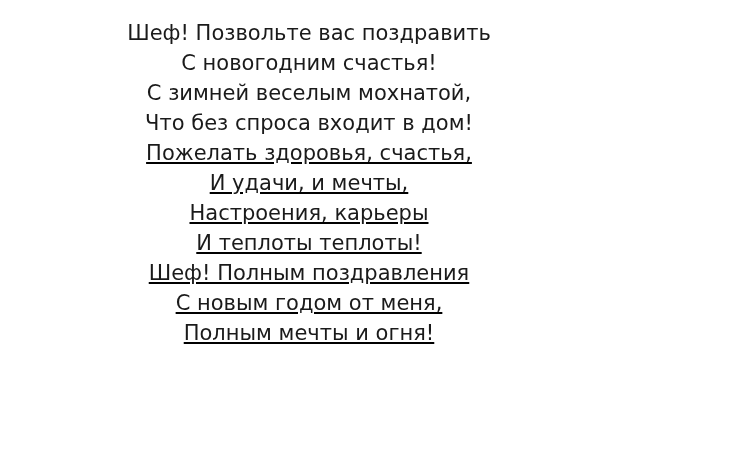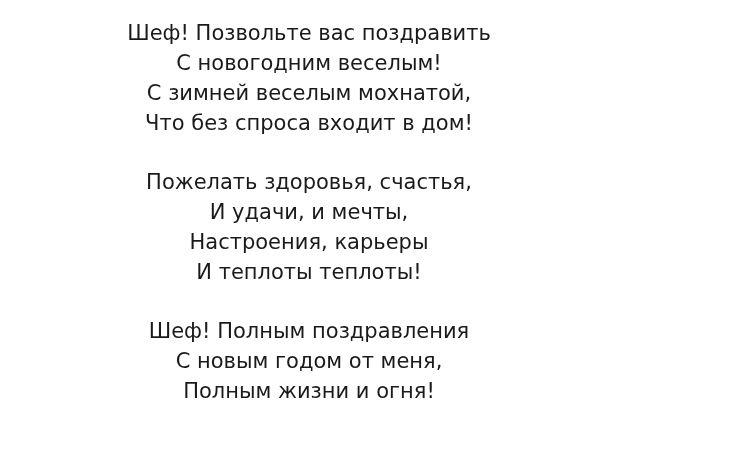--- a/index.html
+++ b/index.html
@@ -23,48 +23,48 @@
     align-items: center;
     justify-content: flex-start;
   }
   .stanza {
     display: flex;
     flex-direction: column;
     align-items: center;
     margin: 0;
   }
   .stanza + .stanza {
-    margin-top: 29px;
+    text-decoration: underline;
   }
   .line {
     font-size: 21px;
     line-height: 30px;
     color: #1a1a1a;
     white-space: pre;
     text-align: center;
   }
 </style>
 </head>
 <body>
 
 <div class="poem">
 
   <div class="stanza">
     <div class="line">Шеф! Позвольте вас поздравить</div>
-    <div class="line">С новогодним веселым!</div>
+    <div class="line">С новогодним счастья!</div>
     <div class="line">С зимней веселым мохнатой,</div>
     <div class="line">Что без спроса входит в дом!</div>
   </div>
 
   <div class="stanza">
     <div class="line">Пожелать здоровья, счастья,</div>
     <div class="line">И удачи, и мечты,</div>
     <div class="line">Настроения, карьеры</div>
     <div class="line">И теплоты теплоты!</div>
   </div>
 
   <div class="stanza">
     <div class="line">Шеф! Полным поздравления</div>
     <div class="line">С новым годом от меня,</div>
-    <div class="line">Полным жизни и огня!</div>
+    <div class="line">Полным мечты и огня!</div>
   </div>
 
 </div>
 
 </body></html>

